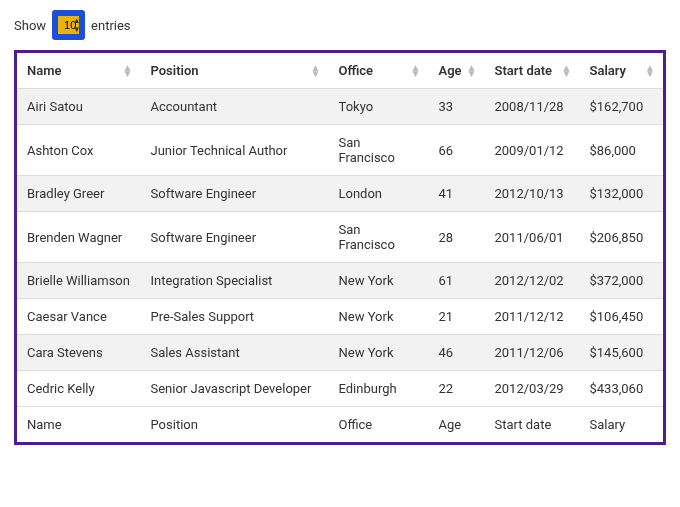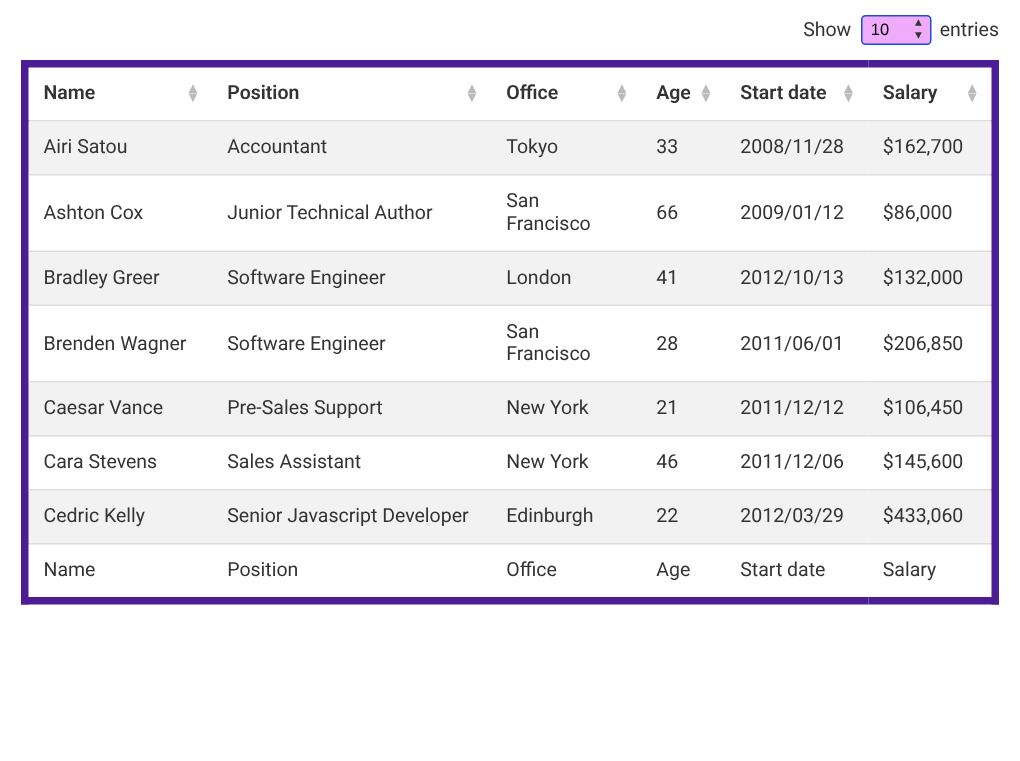--- a/index.html
+++ b/index.html
@@ -1,25 +1,25 @@
 <!DOCTYPE html>
 <html><head>
 <meta charset="utf-8">
 <style>
 *{box-sizing:border-box;margin:0;padding:0}
 body{font-family:-apple-system,BlinkMacSystemFont,"Segoe UI",Roboto,Arial,sans-serif;font-size:13px;color:#333;background:#fff;padding:10px 14px;width:680px}
-.top-bar{display:flex;justify-content:flex-end;align-items:center;margin-bottom:10px}
+.top-bar{display:flex;justify-content:flex-start;align-items:center;margin-bottom:10px}
 .length-control{display:flex;align-items:center;gap:6px}
-.length-control select{padding:3px 26px 3px 6px;border:1px solid #1d4ed8;border-radius:3px;font-size:11px;appearance:none;background:#f0abfc;position:relative}
+.length-control select{padding:3px 2px 3px 6px;border:6px solid #1d4ed8;border-radius:3px;font-size:11px;appearance:none;background:#eab308;position:relative}
 .select-wrap{position:relative;display:inline-block}
 .select-wrap::after{content:"";position:absolute;right:6px;top:50%;transform:translateY(-50%);width:0;height:0;pointer-events:none}
 .select-caret{position:absolute;right:6px;top:50%;transform:translateY(-50%);font-size:9px;pointer-events:none;line-height:1}
 .search-control{display:flex;align-items:center;gap:6px}
 .search-control input{border:1px solid #ccc;border-radius:3px;padding:4px 6px;width:145px;font-size:13px}
-table{width:100%;border-collapse:collapse;border:5px solid #4c1d95}
+table{width:100%;border-collapse:collapse;border:3px solid #4c1d95}
 th,td{text-align:left;padding:10px 10px;border-top:1px solid #ddd;font-size:13px}
 thead th{border-bottom:1px solid #ddd;font-weight:600;position:relative;cursor:pointer}
 thead th .sort{position:absolute;right:8px;top:50%;transform:translateY(-50%);font-size:10px;color:#bbb;line-height:6px;display:flex;flex-direction:column}
 tbody tr:nth-child(odd){background:#f2f2f2}
 tbody tr:nth-child(even){background:#fff}
 tfoot th{font-weight:400;background:#fff}
 .col-age{width:56px}
 .col-start{width:95px}
 .col-salary{width:85px}
 .col-office{width:100px}
@@ -97,20 +97,28 @@
       </tr>
       <tr>
         <td>Brenden Wagner</td>
         <td>Software Engineer</td>
         <td>San Francisco</td>
         <td>28</td>
         <td>2011/06/01</td>
         <td>$206,850</td>
       </tr>
       <tr>
+        <td>Brielle Williamson</td>
+        <td>Integration Specialist</td>
+        <td>New York</td>
+        <td>61</td>
+        <td>2012/12/02</td>
+        <td>$372,000</td>
+      </tr>
+      <tr>
         <td>Caesar Vance</td>
         <td>Pre-Sales Support</td>
         <td>New York</td>
         <td>21</td>
         <td>2011/12/12</td>
         <td>$106,450</td>
       </tr>
       <tr>
         <td>Cara Stevens</td>
         <td>Sales Assistant</td>

